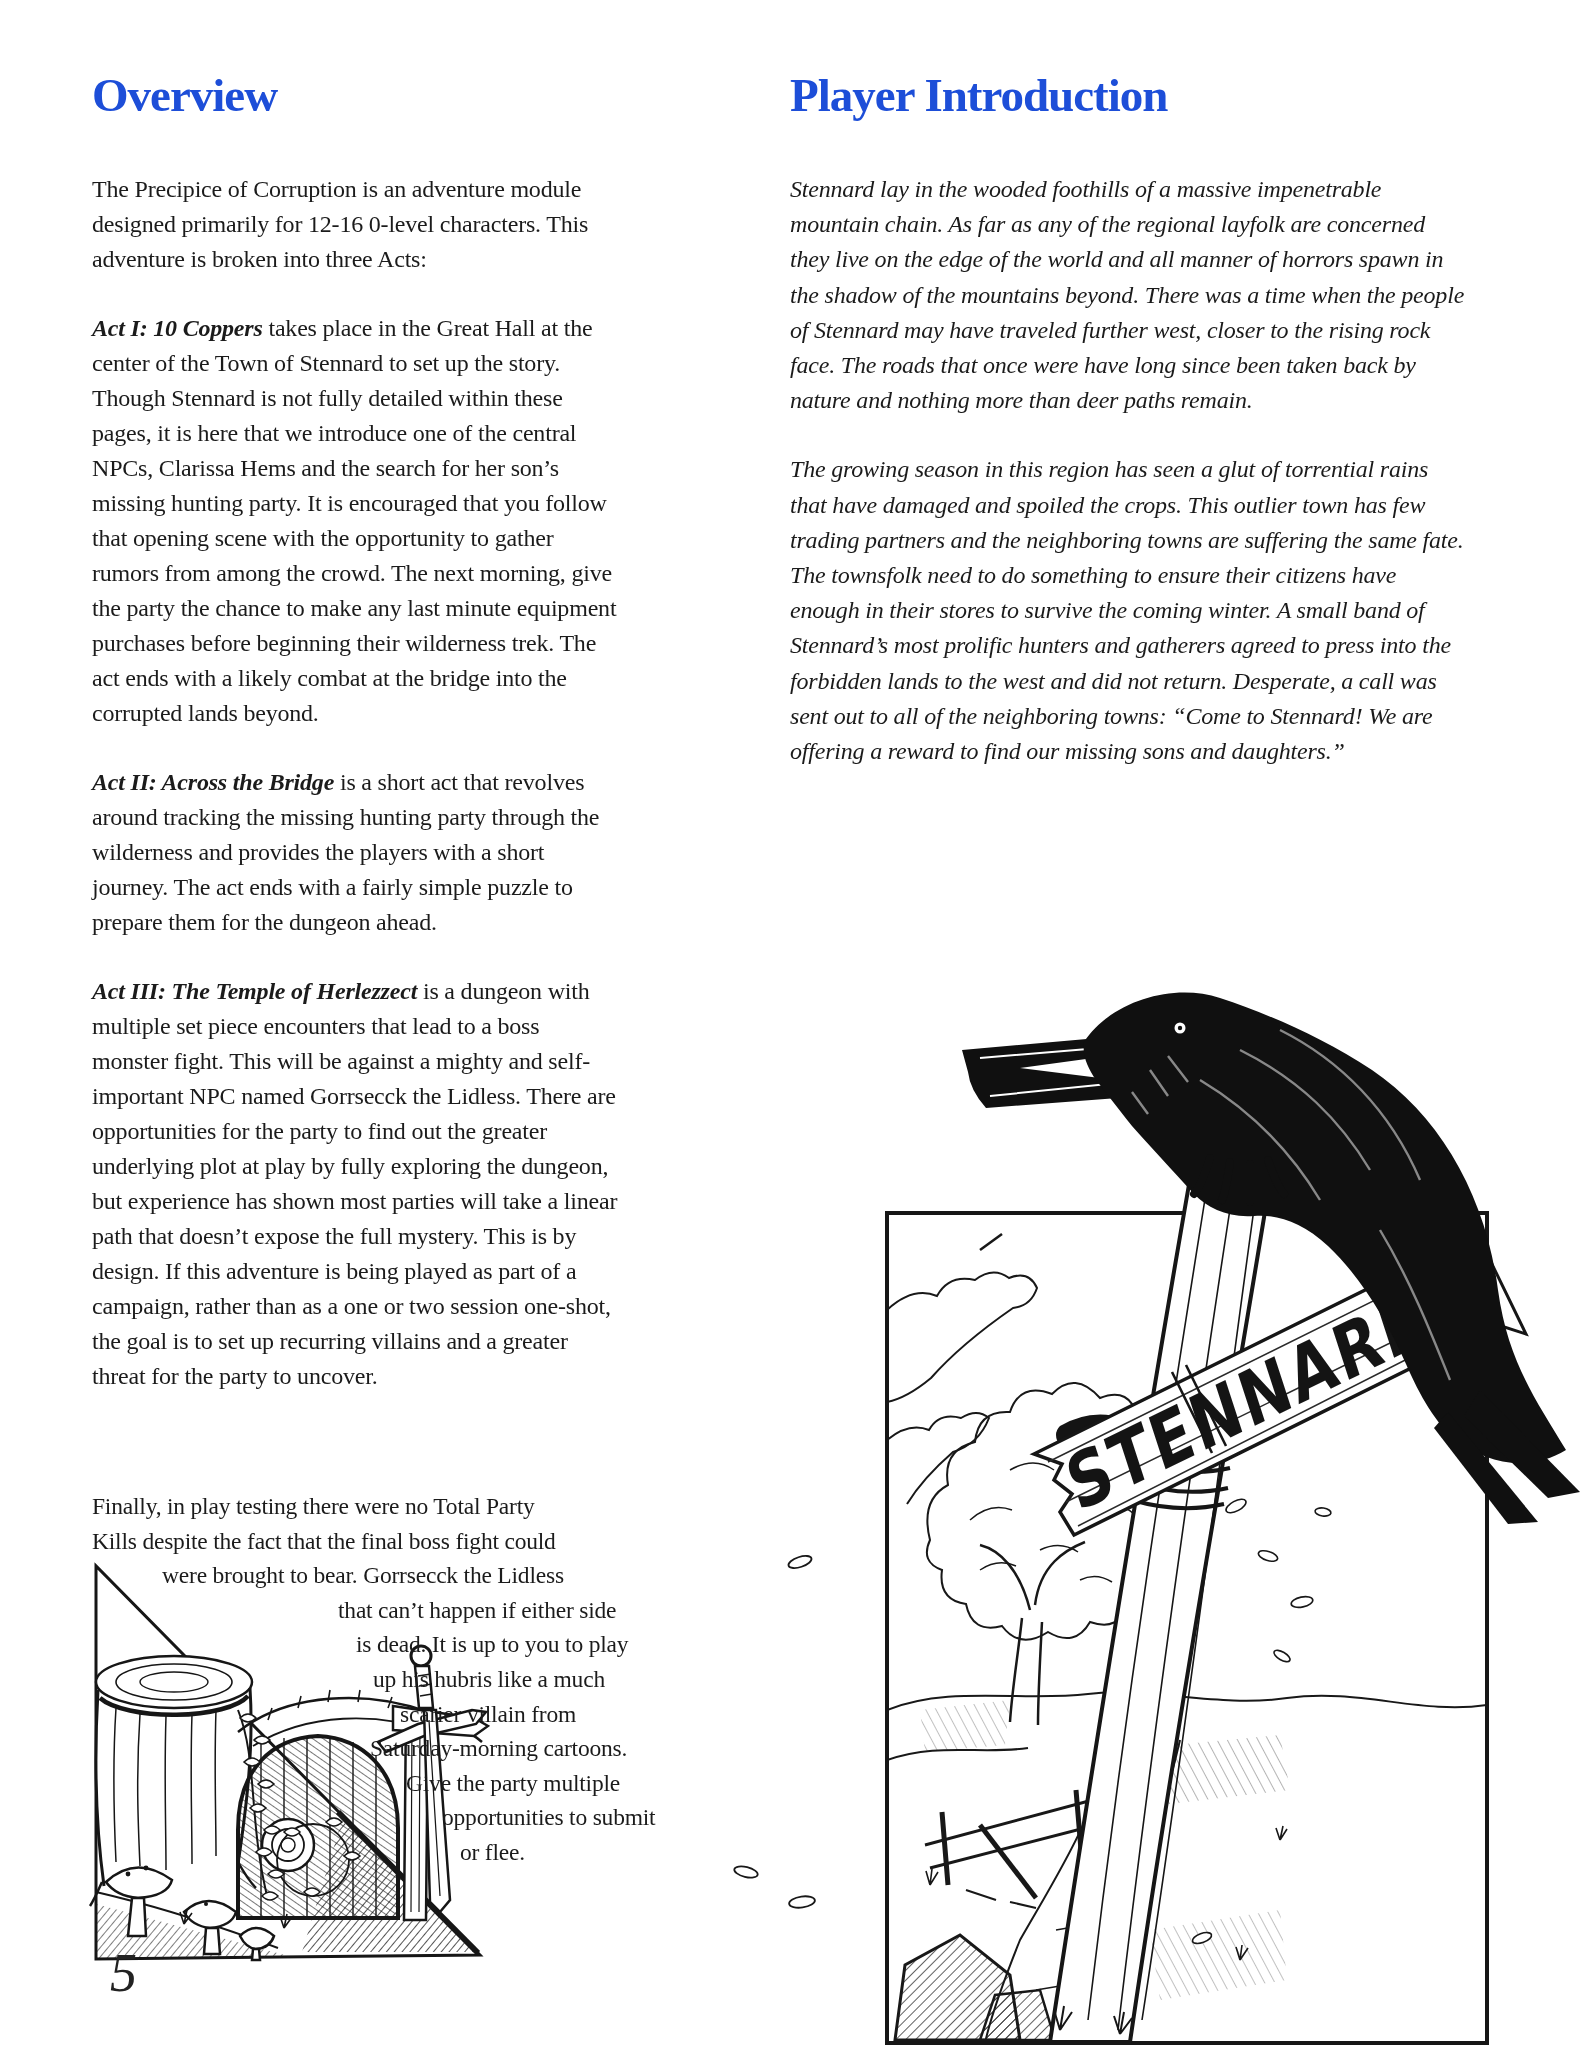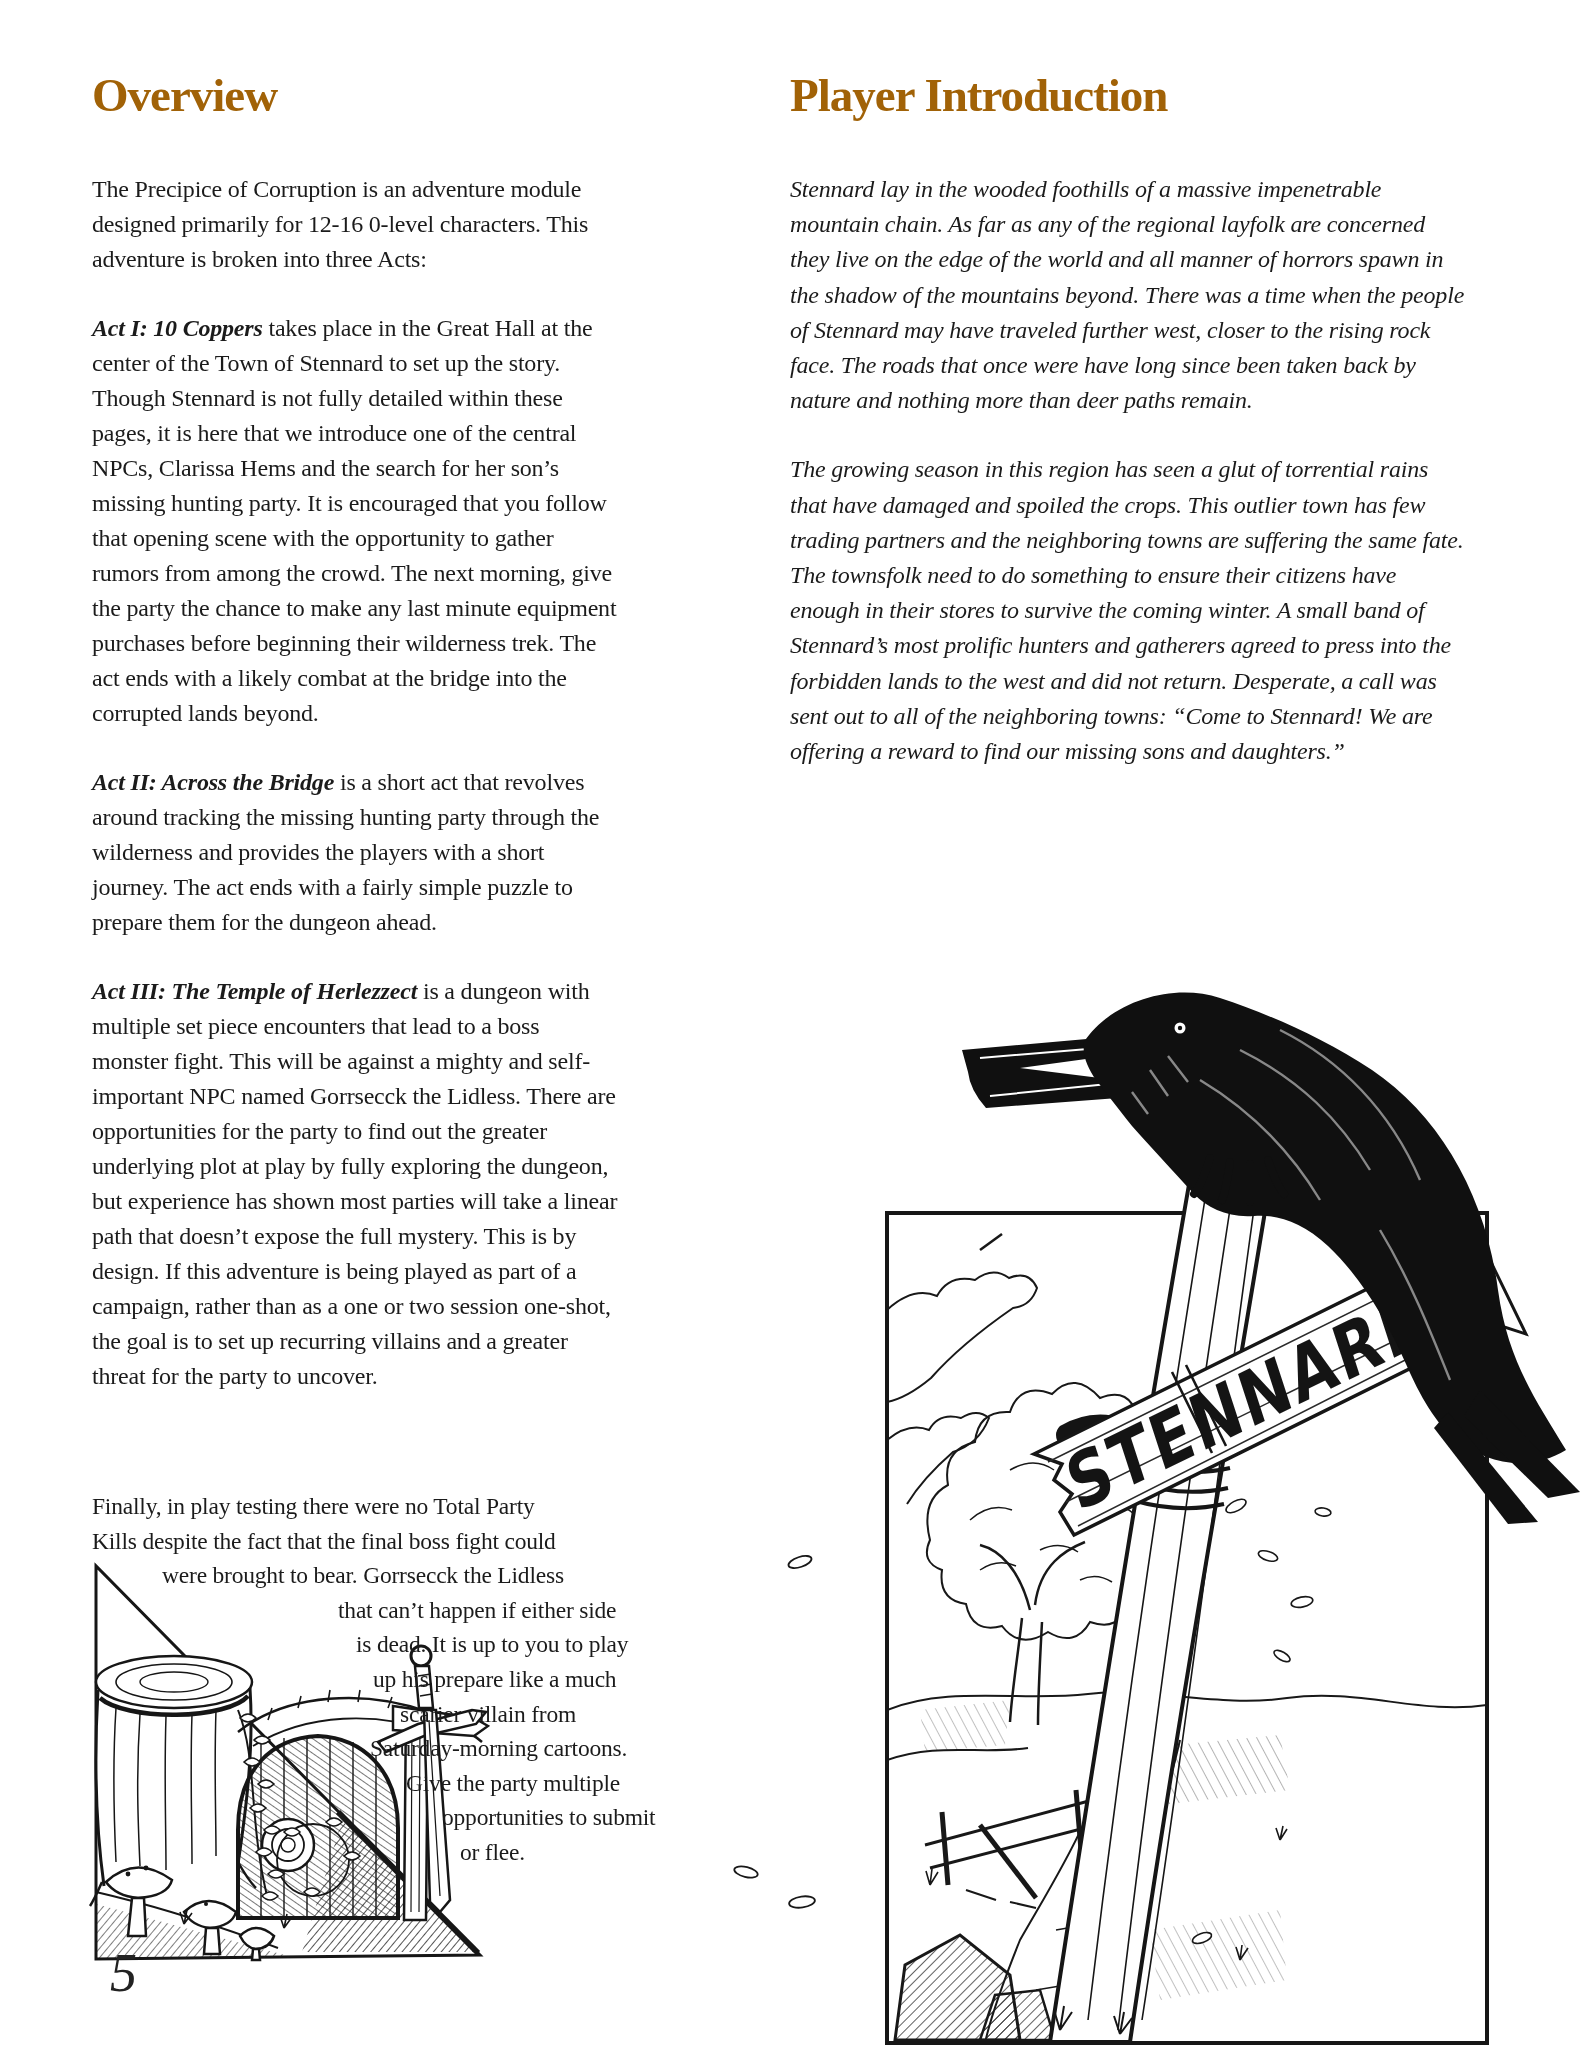--- a/index.html
+++ b/index.html
@@ -4,21 +4,21 @@
 <style>
   html,body{margin:0;padding:0;background:#777;}
   .page{
     position:relative;width:1580px;height:2048px;background:#ffffff;
     margin:0 auto;overflow:hidden;color:#1b1b1b;
     font-family:"Liberation Serif","DejaVu Serif",serif;
   }
   
   .heading{
     position:absolute;top:68px;margin:0;
-    font-size:47px;font-weight:bold;letter-spacing:-1px;color:#a16207;
+    font-size:47px;font-weight:bold;letter-spacing:-1px;color:#1d4ed8;
   }
   #overview-heading{left:92px;}
   #player-heading{left:790px;}
   .colbody{position:absolute;top:172px;}
   #overview-body{left:92px;width:527px;font-size:24px;line-height:35px;letter-spacing:-0.2px;}
   #player-body{left:790px;width:678px;font-size:24px;line-height:35.2px;font-style:italic;letter-spacing:-0.2px;}
   .colbody p{margin:0 0 34px 0;}
   .act-label{font-weight:bold;font-style:italic;}
   
   #final-paragraph{
@@ -253,21 +253,21 @@
     <p><span class="act-label">Act II: Across the Bridge</span> <span>is a short act that revolves around tracking the missing hunting party through the wilderness and provides the players with a short journey. The act ends with a fairly simple puzzle to prepare them for the dungeon ahead.</span></p>
     <p><span class="act-label">Act III: The Temple of Herlezzect</span> <span>is a dungeon with multiple set piece encounters that lead to a boss monster fight. This will be against a mighty and self-important NPC named Gorrsecck the Lidless. There are opportunities for the party to find out the greater underlying plot at play by fully exploring the dungeon, but experience has shown most parties will take a linear path that doesn’t expose the full mystery. This is by design. If this adventure is being played as part of a campaign, rather than as a one or two session one-shot, the goal is to set up recurring villains and a greater threat for the party to uncover.</span></p>
   </div>
 
   <div id="final-paragraph">
       <div class="wl wl0">Finally, in play testing there were no Total Party</div>
       <div class="wl wl1">Kills despite the fact that the final boss fight could</div>
       <div class="wl wl3">were brought to bear. Gorrsecck the Lidless</div>
       <div class="wl wl5">that can’t happen if either side</div>
       <div class="wl wl6">is dead. It is up to you to play</div>
-      <div class="wl wl7">up his prepare like a much</div>
+      <div class="wl wl7">up his hubris like a much</div>
       <div class="wl wl8">scarier villain from</div>
       <div class="wl wl9">Saturday-morning cartoons.</div>
       <div class="wl wl10">Give the party multiple</div>
       <div class="wl wl11">opportunities to submit</div>
       <div class="wl wl12">or flee.</div>
     </div>
 
   <h1 class="heading" id="player-heading">Player Introduction</h1>
 
   <div class="colbody" id="player-body">

